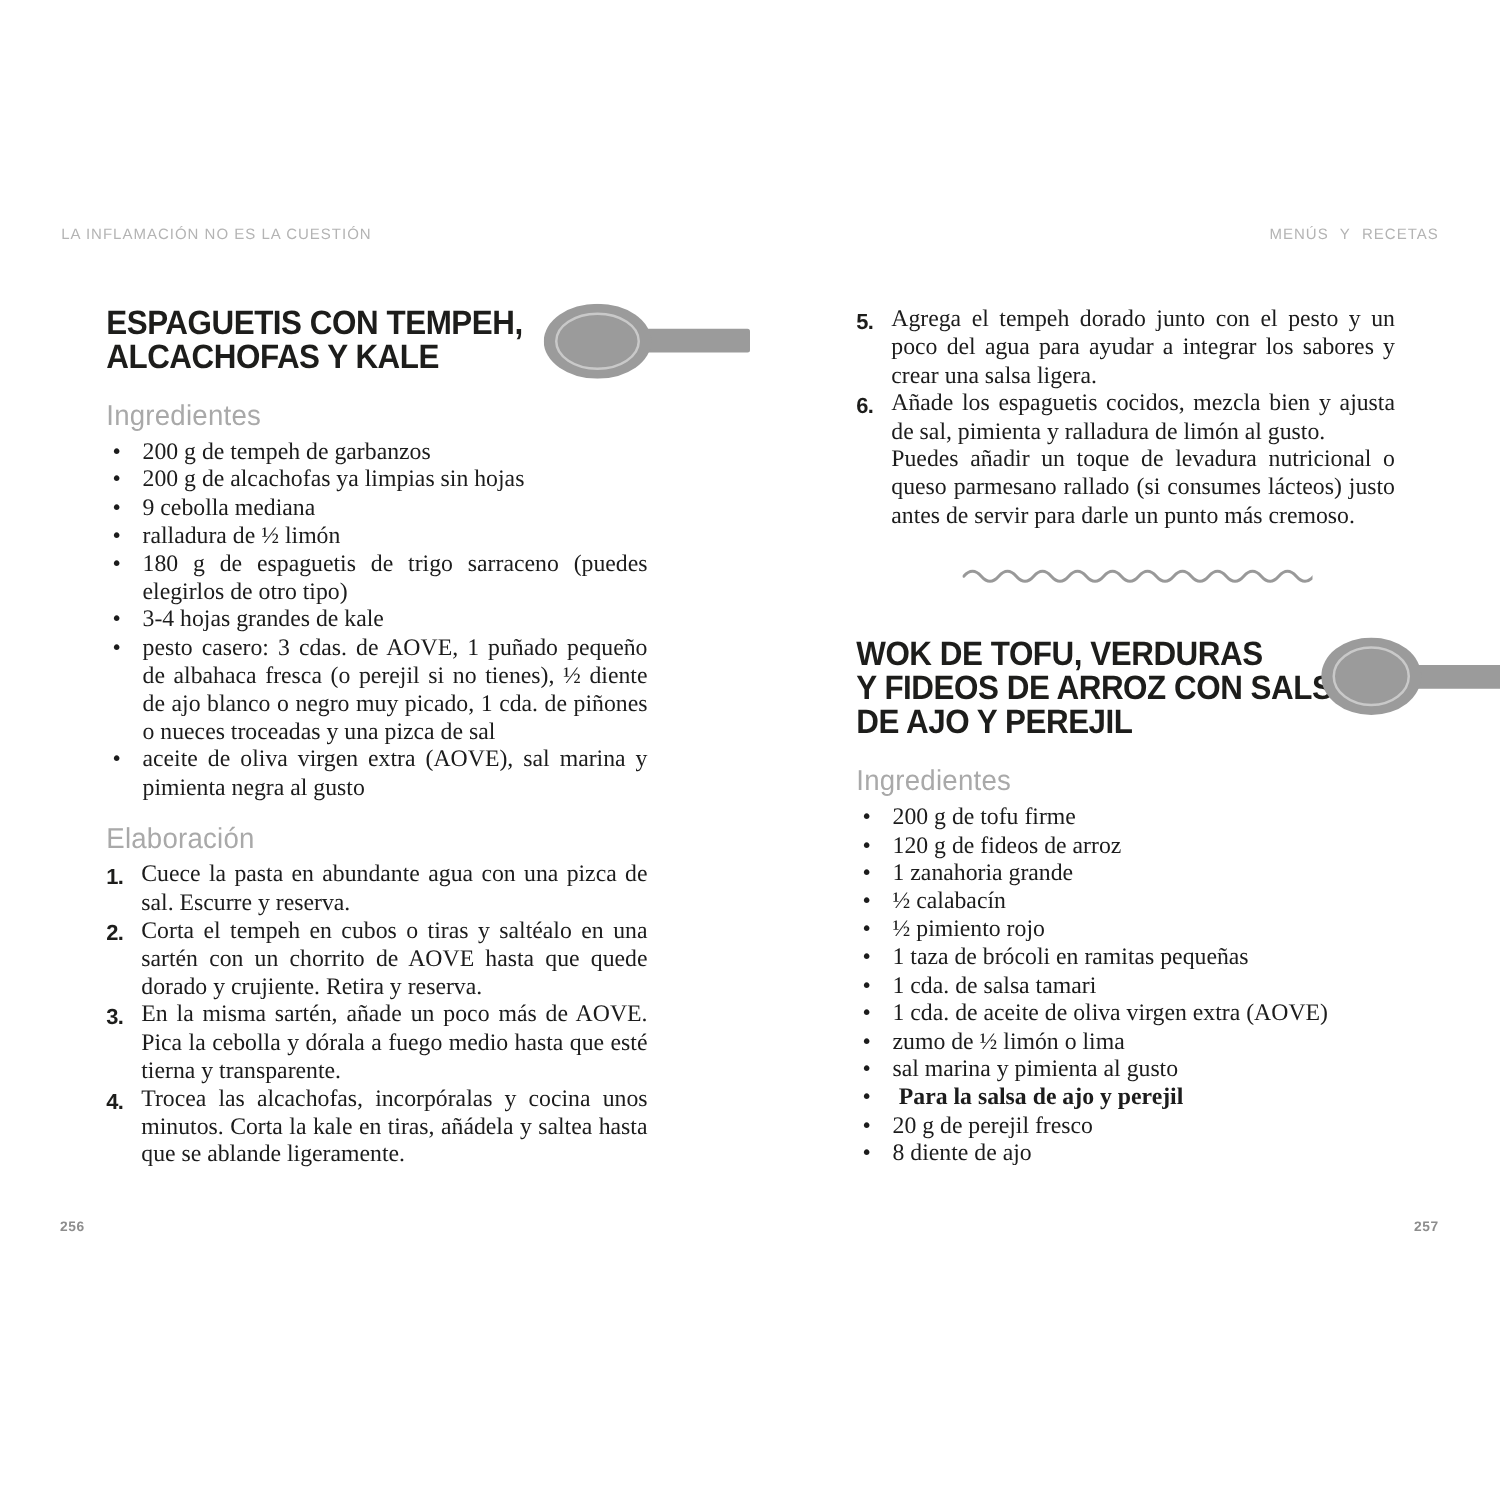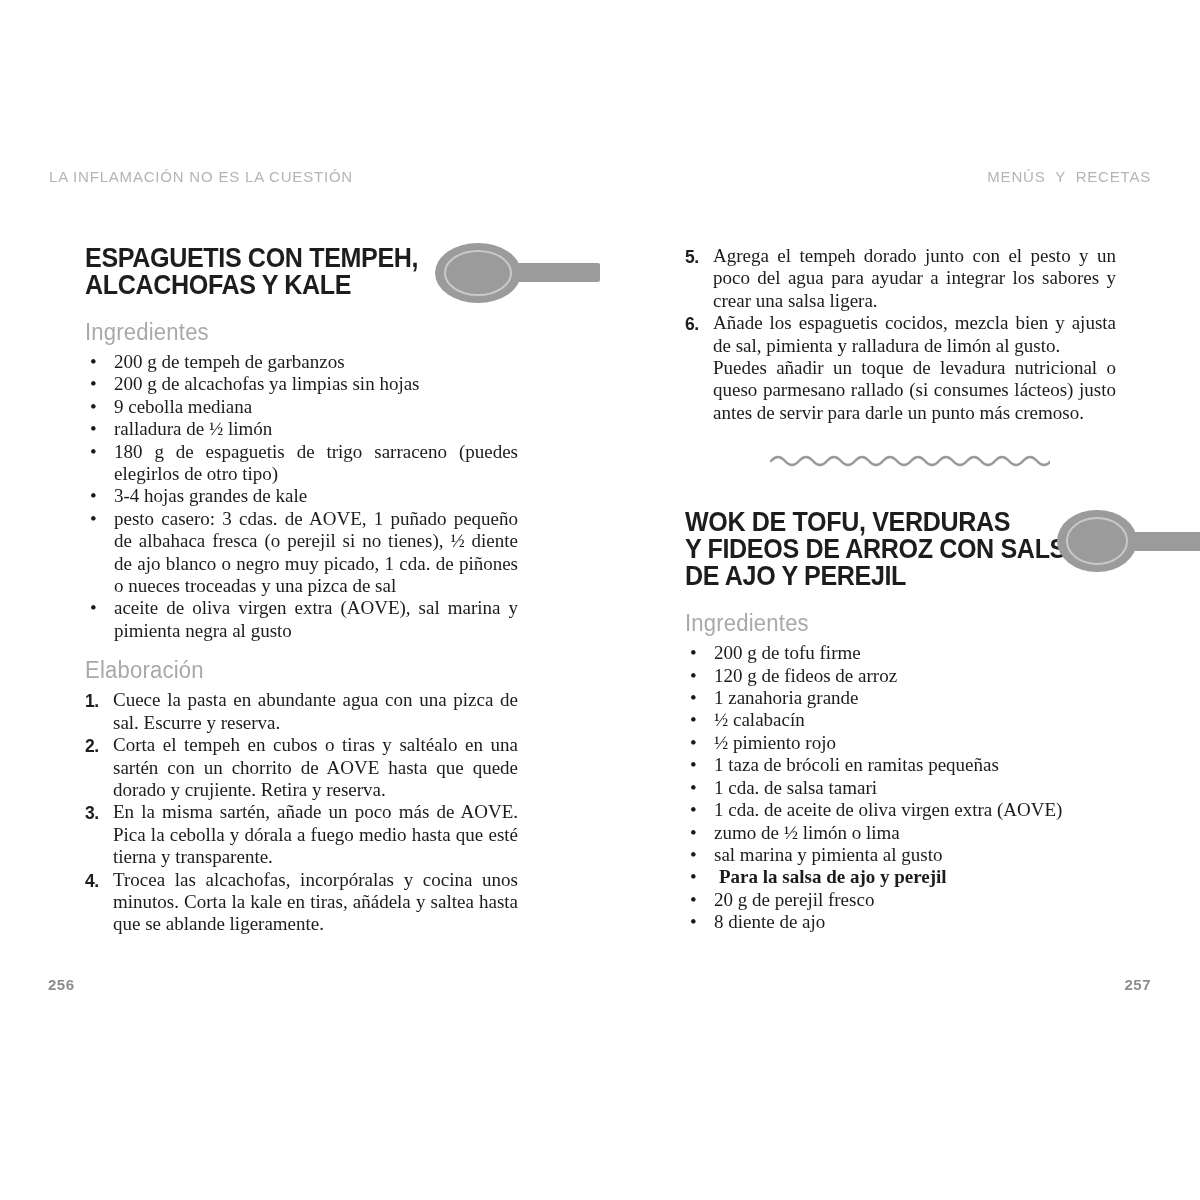--- a/index.html
+++ b/index.html
@@ -7,32 +7,32 @@
     width:1200px; height:1200px;
     background:#ffffff;
     position:relative;
     font-family:"Liberation Serif", serif;
     color:#1c1c1c;
     overflow:hidden;
   }
 
   
   .running-head {
-    position:absolute; top:168px;
-    font-family:"Liberation Sans", sans-serif;
-    font-size:15px; letter-spacing:0.8px;
+    position:absolute; top:180px;
+    font-family:"Liberation Sans", sans-serif;
+    font-size:12px; letter-spacing:0.8px;
     color:#b4b4b4; white-space:nowrap;
   }
   #rh-left { left:49px; }
   #rh-right { right:49px; word-spacing:5px;padding-left:12px; }
 
   .page-number {
     position:absolute; top:976px;
     font-family:"Liberation Sans", sans-serif;
-    font-weight:700; font-size:15px; color:#8d8d8d; letter-spacing:0.5px;
+    font-weight:700; font-size:11px; color:#8d8d8d; letter-spacing:0.5px;
   }
   #pn-left { left:48px; }
   #pn-right { right:49px; }
 
   
   .col { position:absolute; top:245px; }
   #col-left  { left:85px;  width:433px; }
   #col-right { left:685px; width:431px; }
 
   

